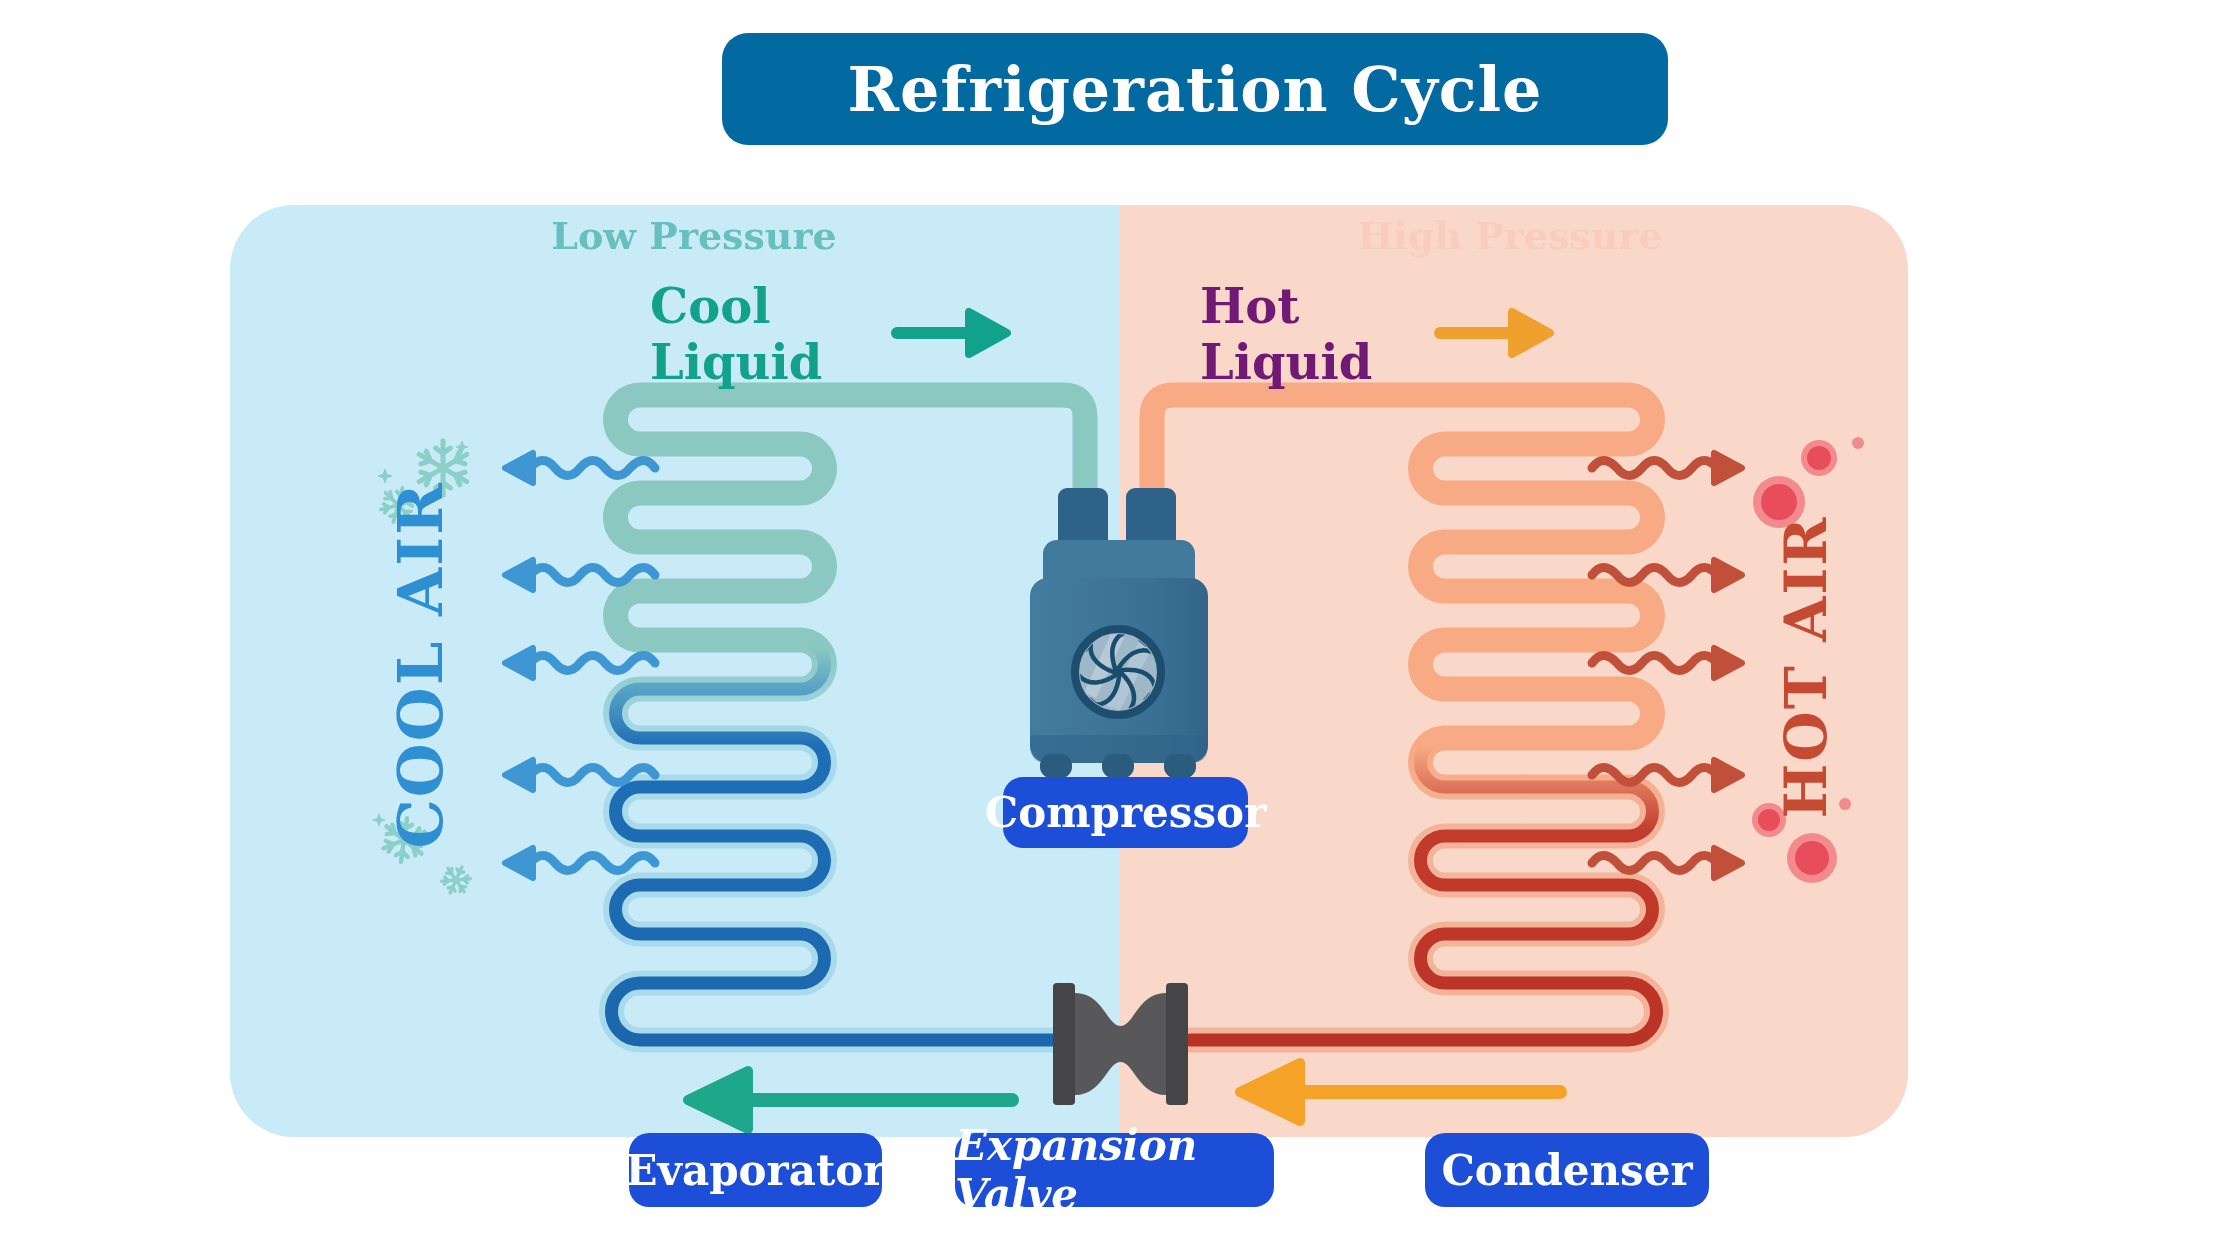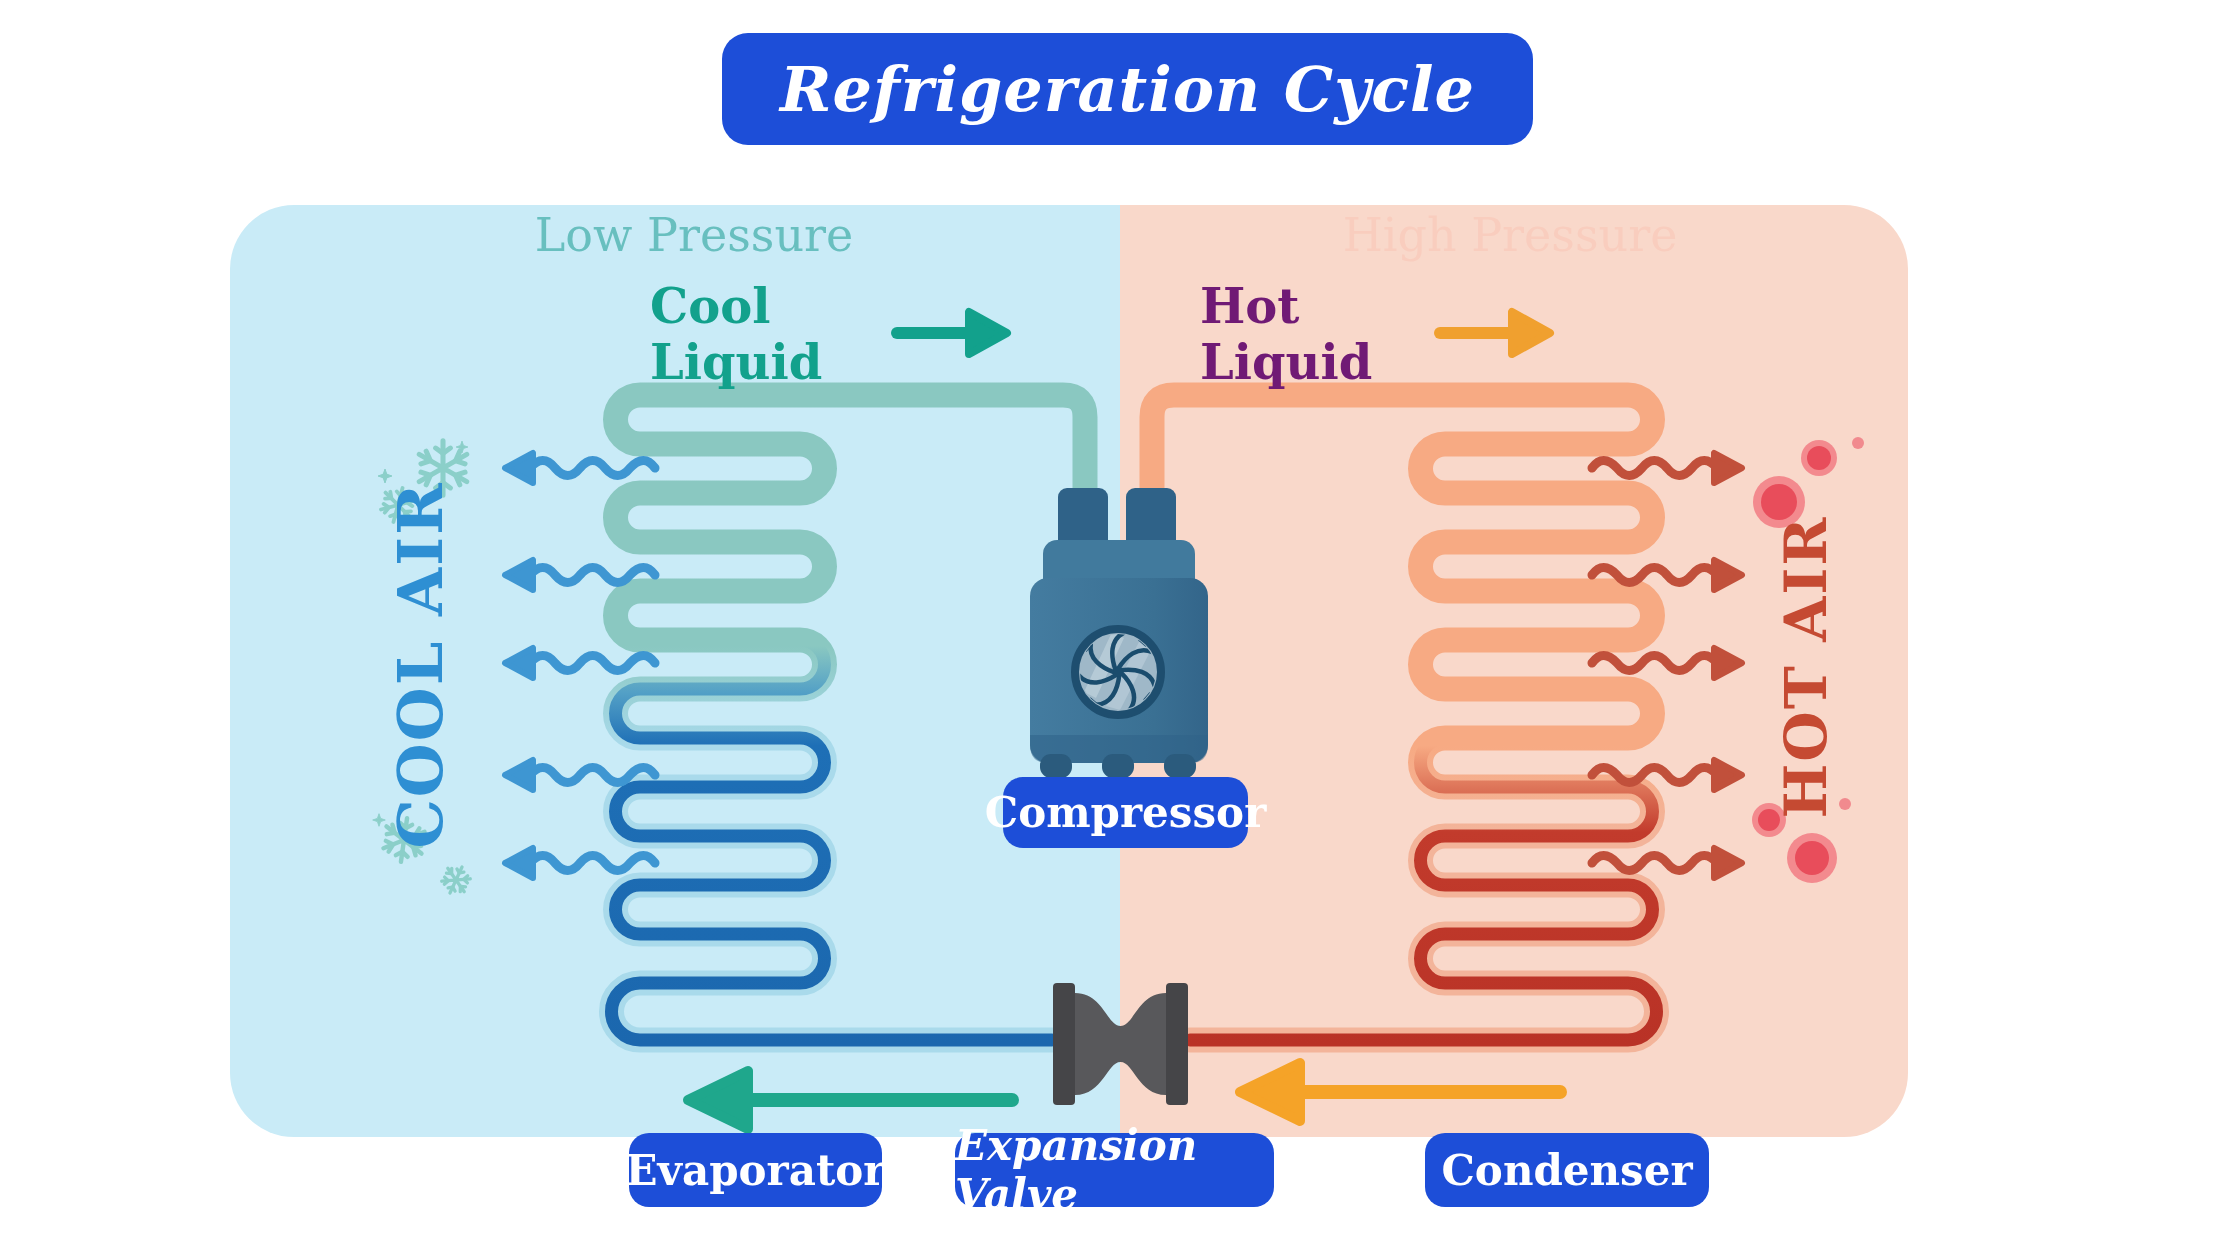--- a/index.html
+++ b/index.html
@@ -2,25 +2,25 @@
 <html><head>
 <meta charset="utf-8">
 <style>
   html,body{margin:0;padding:0;background:#ffffff;}
   .stage{position:relative;width:2240px;height:1260px;background:#ffffff;overflow:hidden;
          font-family:"DejaVu Serif","Liberation Serif",serif;}
   .panel{position:absolute;top:205px;height:932px;}
   .panel.low{left:230px;width:890px;background:#C9EBF7;border-radius:64px 0 0 64px;}
   .panel.high{left:1120px;width:788px;background:#F9D8CA;border-radius:0 64px 64px 0;}
   .art{position:absolute;left:0;top:0;width:2240px;height:1260px;pointer-events:none;}
-  .banner{position:absolute;left:722px;top:33px;width:811px;height:112px;background:#1d4ed8;
-          border-radius:26px;display:flex;align-items:center;justify-content:center;font-style:italic;}
+  .banner{position:absolute;left:722px;top:33px;width:946px;height:112px;background:#0369a1;
+          border-radius:26px;display:flex;align-items:center;justify-content:center;}
   .banner span{color:#ffffff;font-size:62px;font-weight:bold;letter-spacing:1px;}
   .hdr{position:absolute;width:400px;height:66px;display:flex;align-items:center;justify-content:center;
-       font-size:46px;font-weight:normal;}
+       font-size:38px;font-weight:bold;}
   .hdr.low{left:494px;top:202px;color:#68BFBF;}
   .hdr.high{left:1310px;top:202px;color:#F9CDBE;}
   .flowlbl{position:absolute;width:260px;height:56px;display:flex;align-items:center;justify-content:center;
            font-size:48px;font-weight:bold;}
   .flowlbl.cool{left:650px;top:306px;color:#12A18C;}
   .flowlbl.hot{left:1200px;top:306px;color:#701a75;}
   .airtext{position:absolute;width:500px;height:90px;display:flex;align-items:center;justify-content:center;
            font-weight:bold;transform:rotate(-90deg);letter-spacing:2px;}
   .airtext.cool{left:170px;top:620px;font-size:62px;color:#2E8FD3;}
   .airtext.hot{left:1556px;top:622px;font-size:58px;color:#C54A32;}

